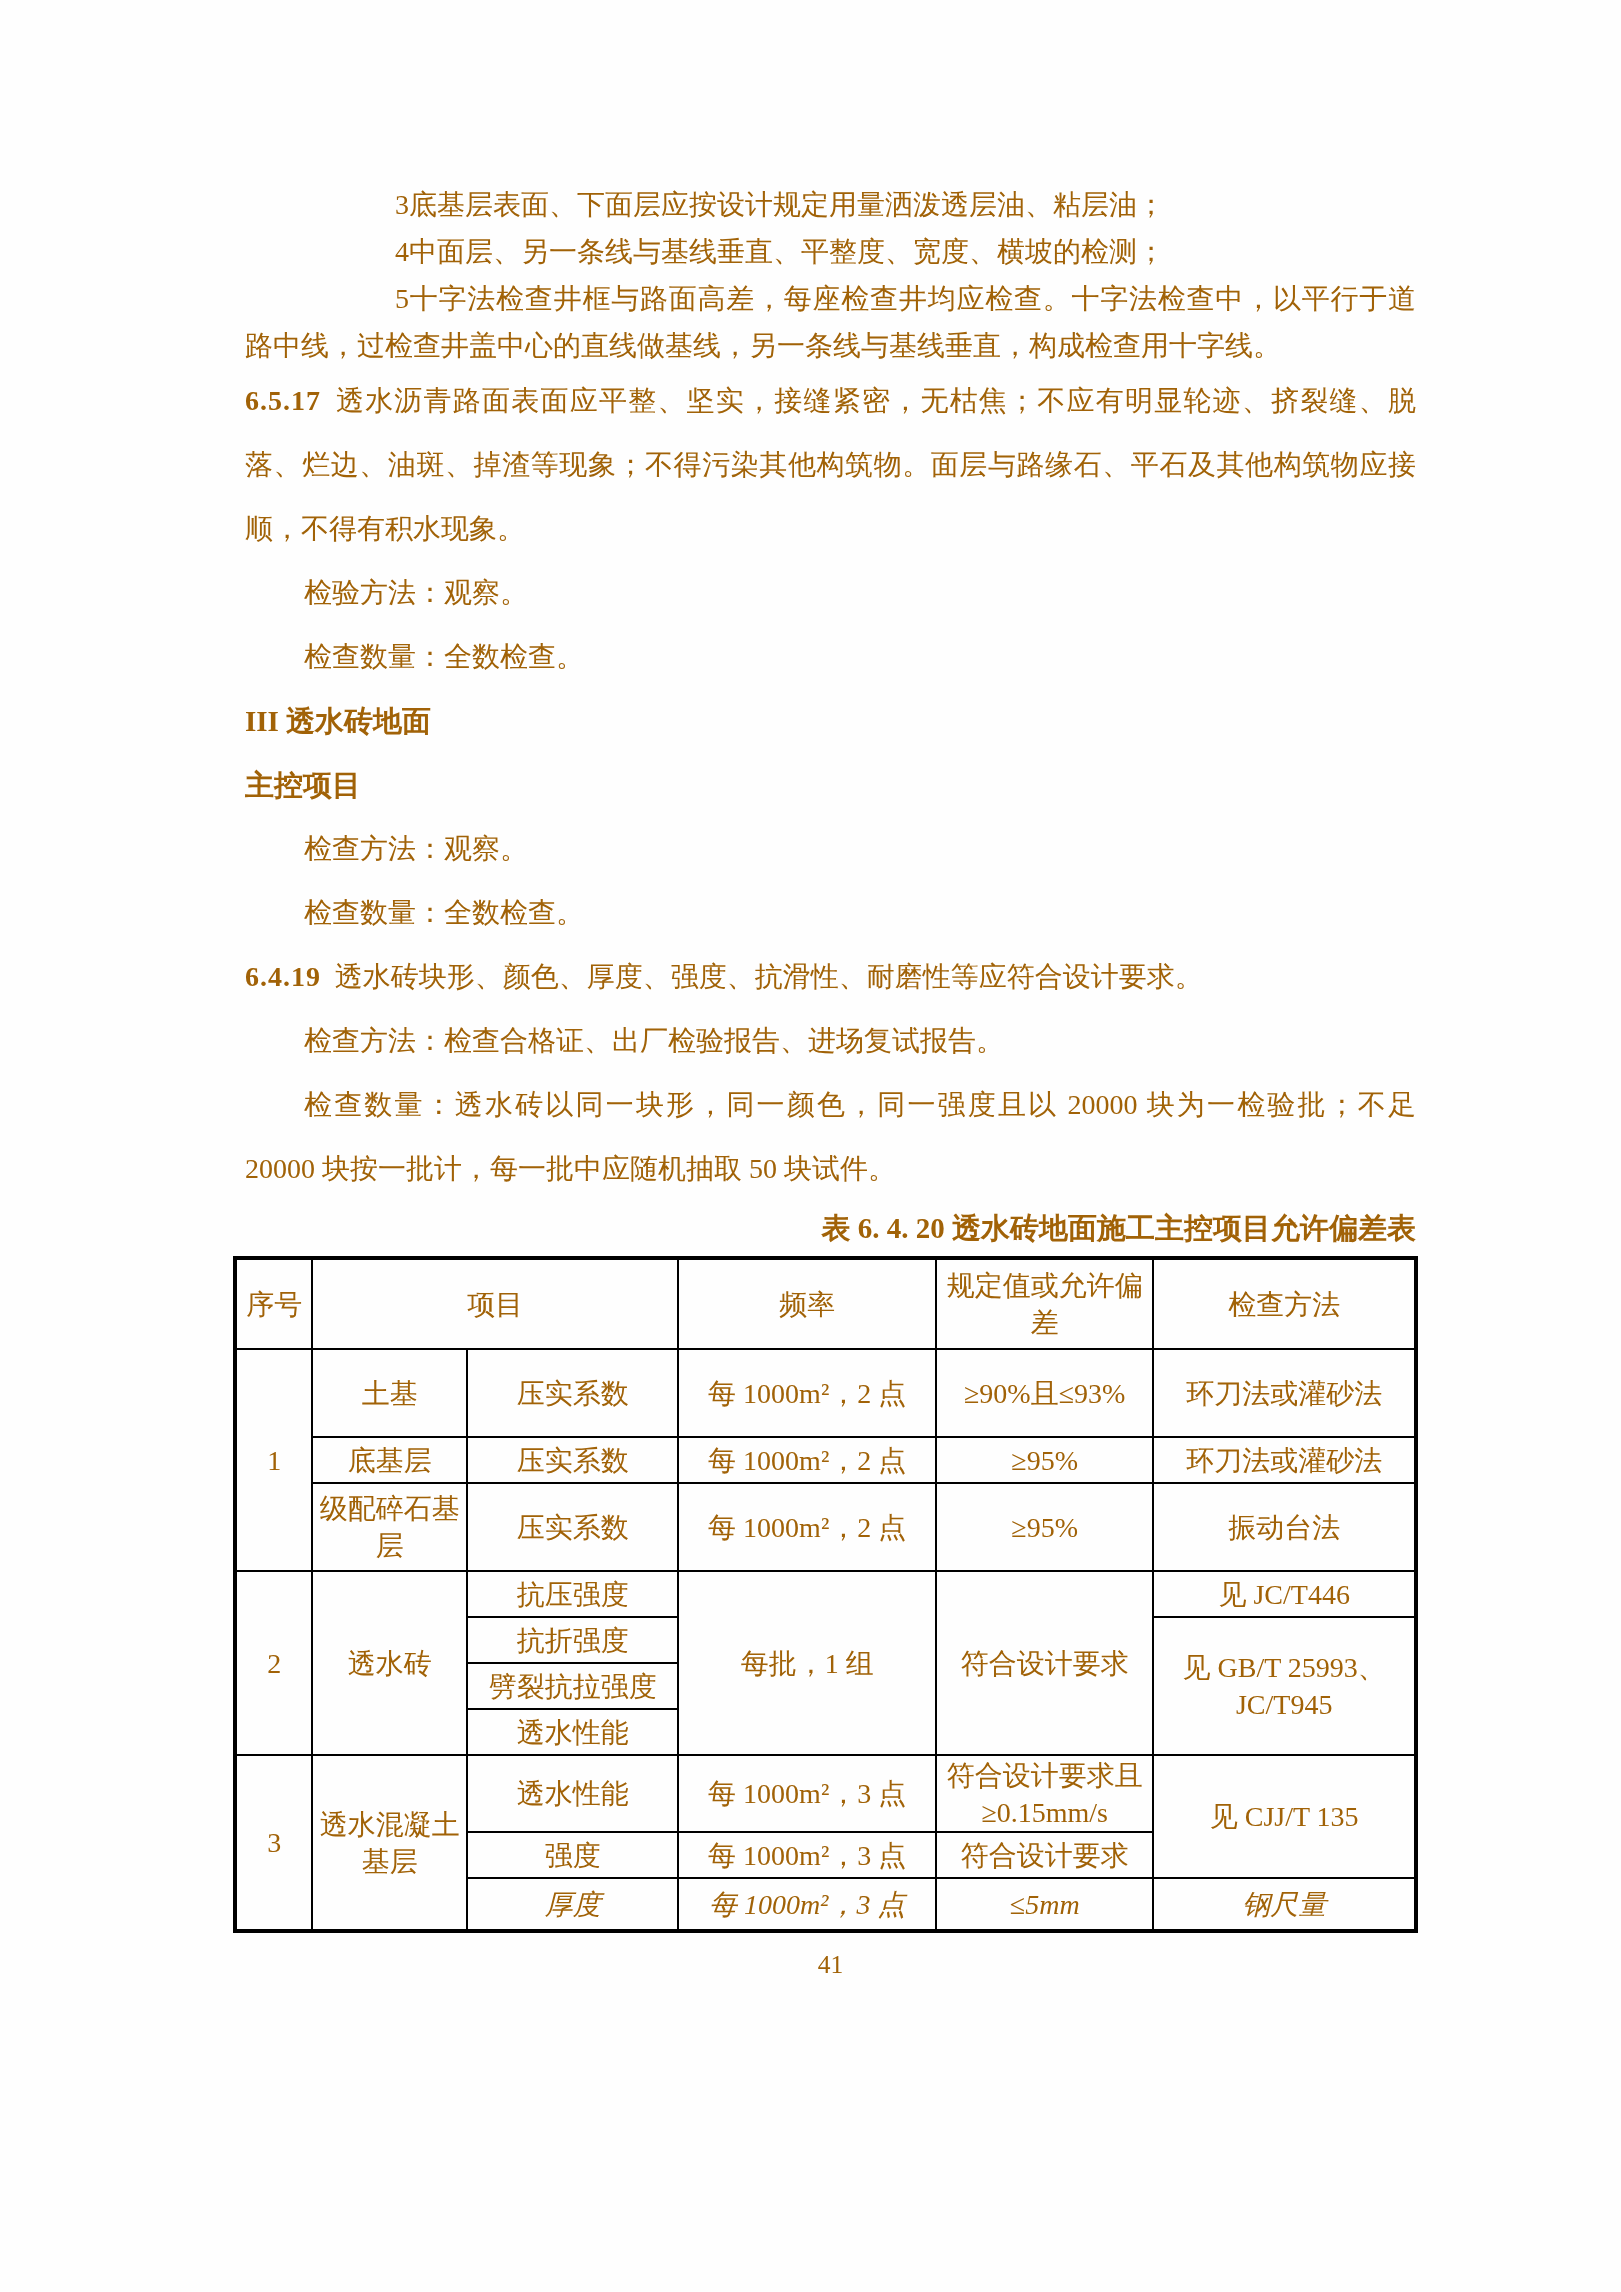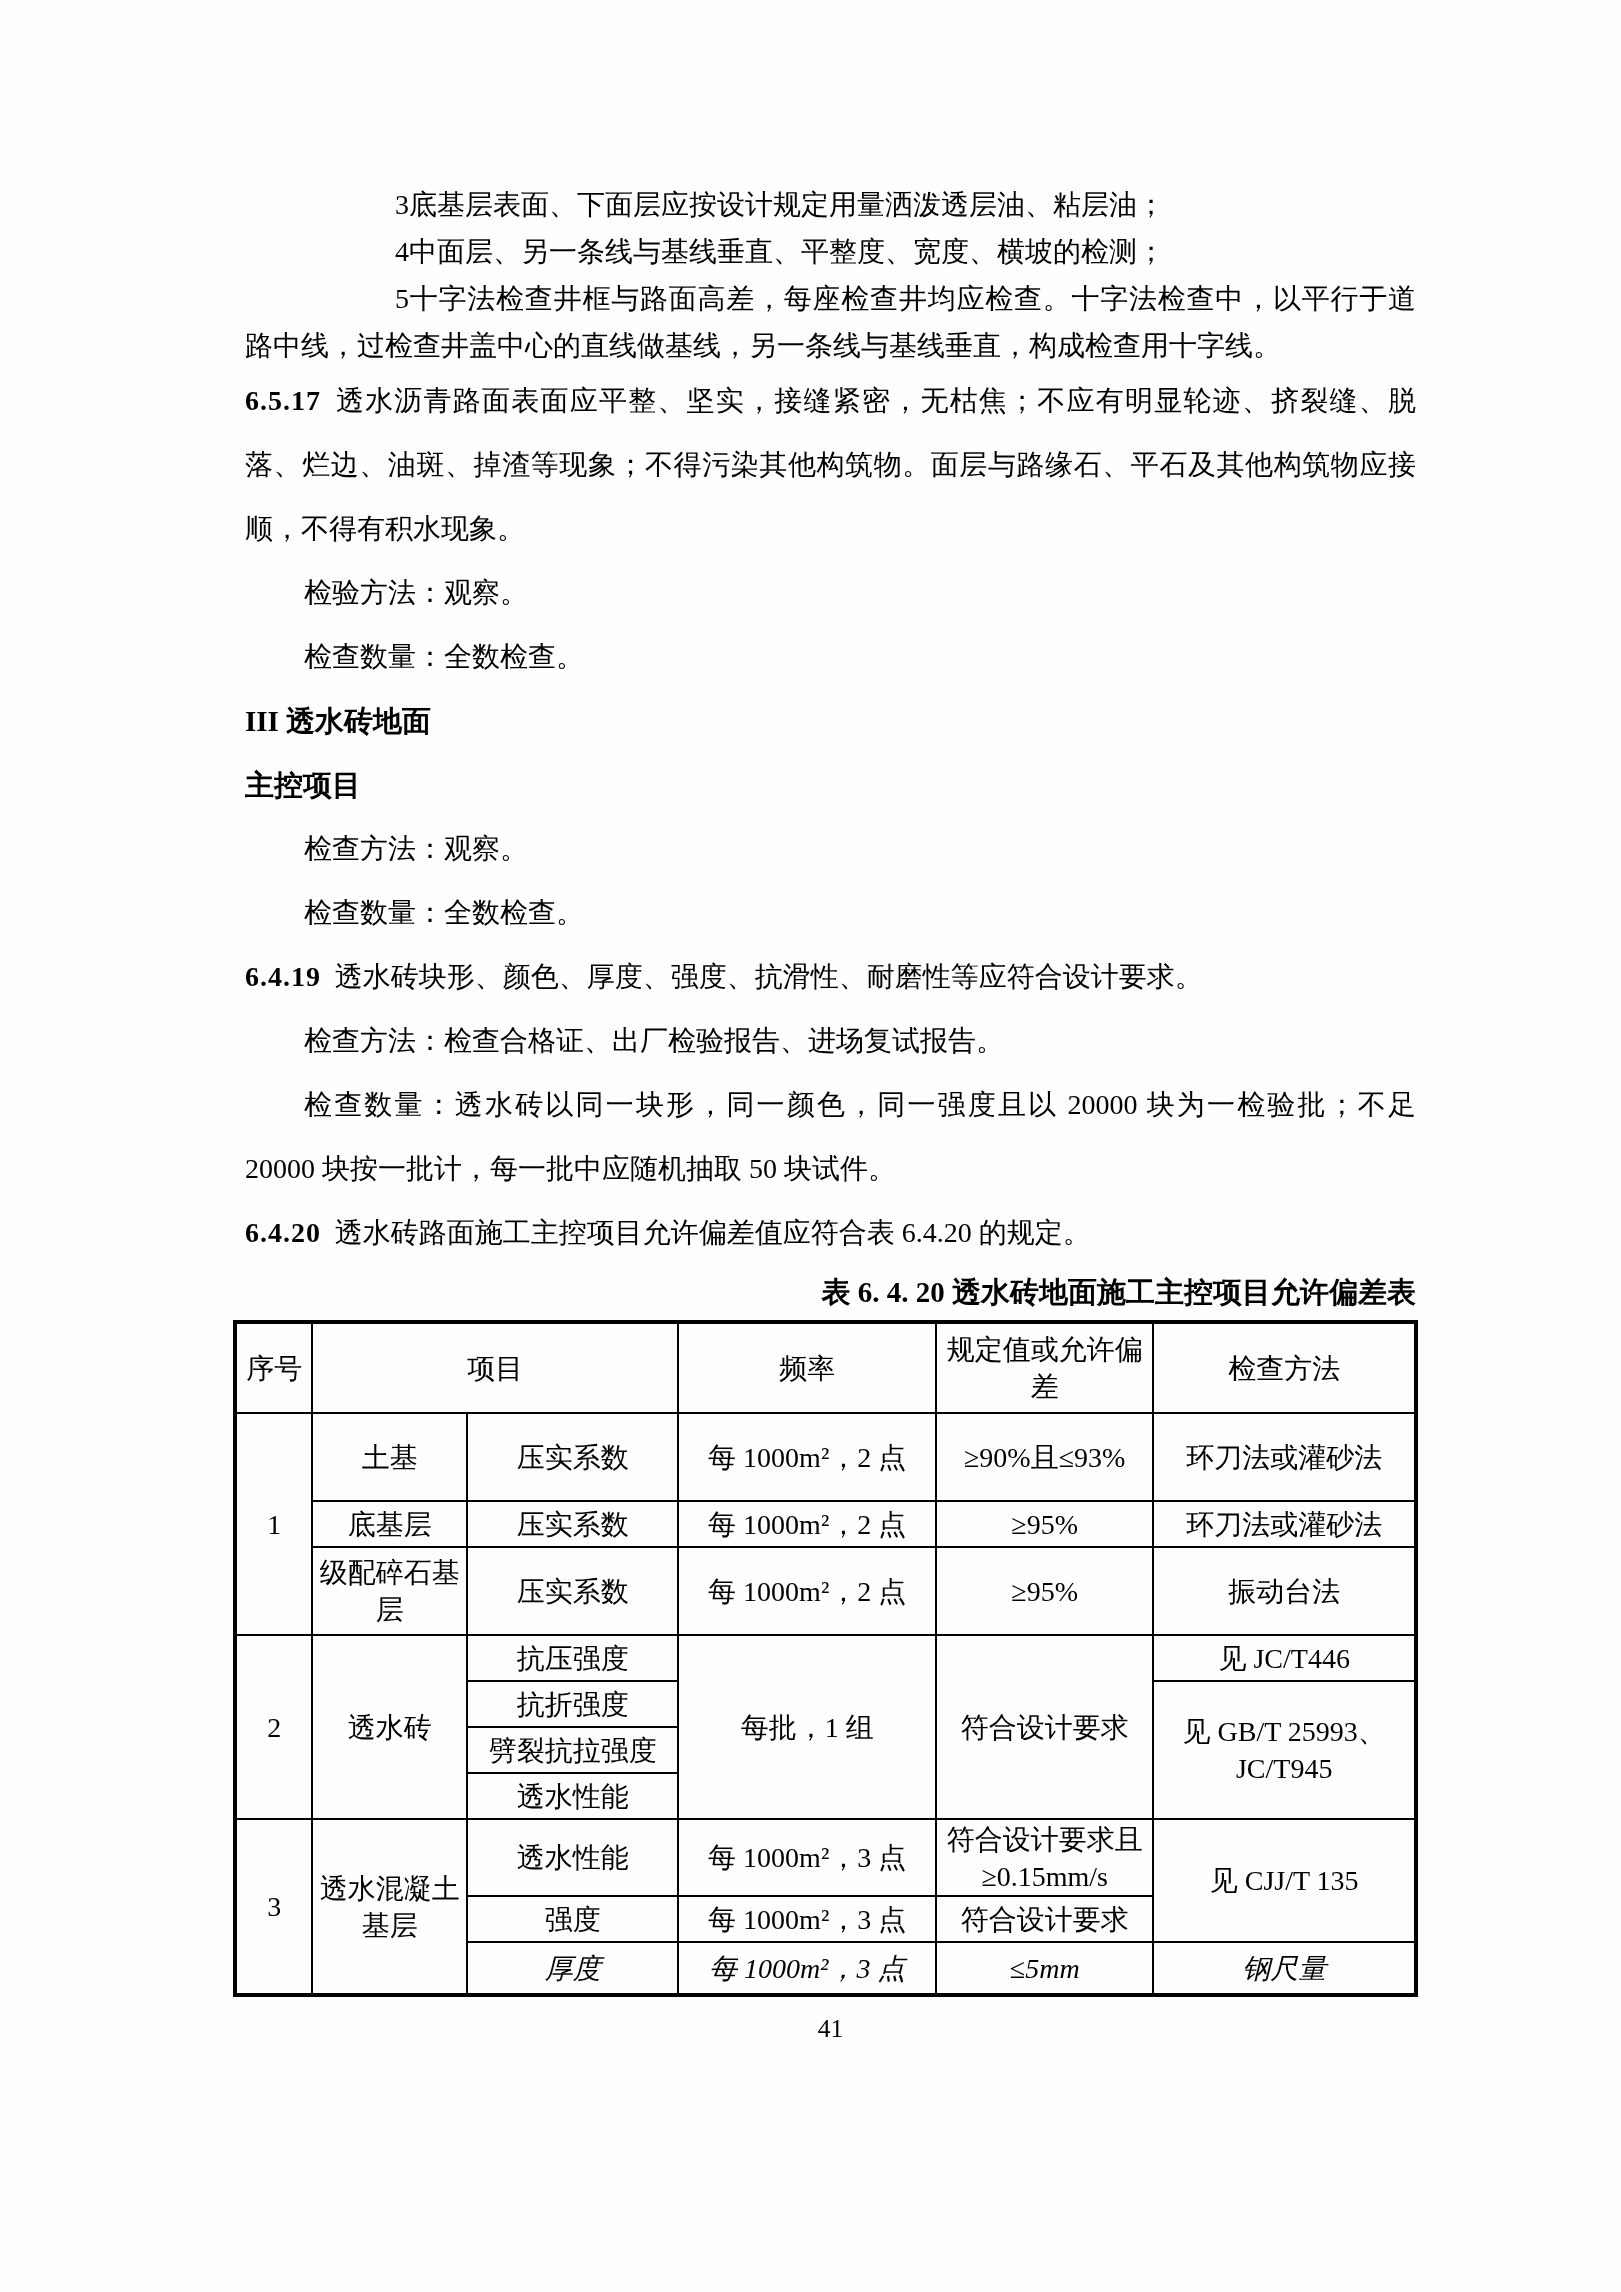--- a/index.html
+++ b/index.html
@@ -1,21 +1,21 @@
 <!DOCTYPE html>
 <html><head>
 <meta charset="utf-8">
 <style>
   html,body { margin:0; padding:0; background:#e8e8e8; }
   .page {
     position:relative;
     width:1621px; height:2293px;
     margin:0 auto;
     background:#fefefe;
-    color:#000000;
+    color:#a16207;
     font-family:"Liberation Serif","DejaVu Serif",serif;
     box-sizing:border-box;
     padding:181px 205px 0 245px;
     overflow:hidden;
   }
   p, h3 { margin:0; }
   .list-item {
     font-size:28px; line-height:47px;
     text-indent:75px; text-align:justify;
   }
@@ -84,21 +84,20 @@
   <h3 class="heading">III 透水砖地面</h3>
   <h3 class="heading">主控项目</h3>
 
   <p class="indent-line">检查方法：观察。</p>
   <p class="indent-line">检查数量：全数检查。</p>
 
   <p class="clause"><span class="clause-num">6.4.19</span><span>透水砖块形、颜色、厚度、强度、抗滑性、耐磨性等应符合设计要求。</span></p>
   <p class="indent-line">检查方法：检查合格证、出厂检验报告、进场复试报告。</p>
   <p class="indent-line">检查数量：透水砖以同一块形，同一颜色，同一强度且以 20000 块为一检验批；不足 20000 块按一批计，每一批中应随机抽取 50 块试件。</p>
 
-  <p class="clause"><span class="clause-num">6.4.20</span><span>透水砖路面施工主控项目允许偏差值应符合表 6.4.20 的规定。</span></p>
 
   <p class="table-title">表 6. 4. 20 透水砖地面施工主控项目允许偏差表</p>
 
   <table class="spec">
     <colgroup>
       <col style="width:77px">
         <col style="width:155px">
         <col style="width:211px">
       <col style="width:258px">
         <col style="width:217px">

